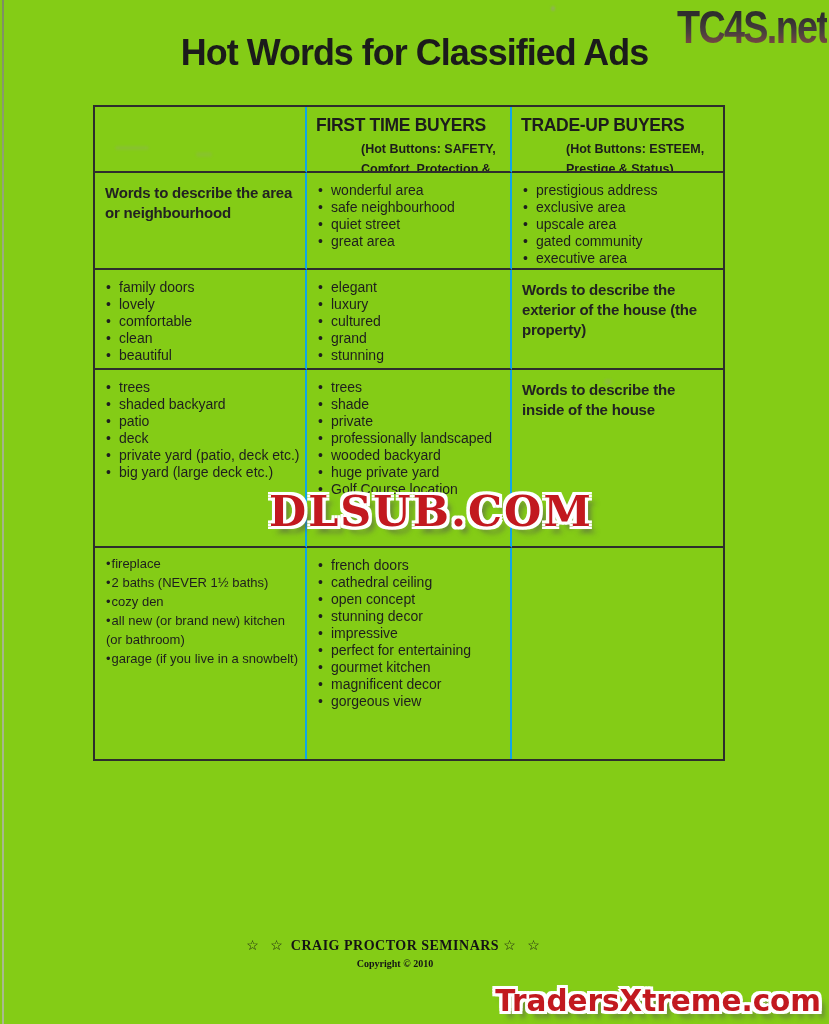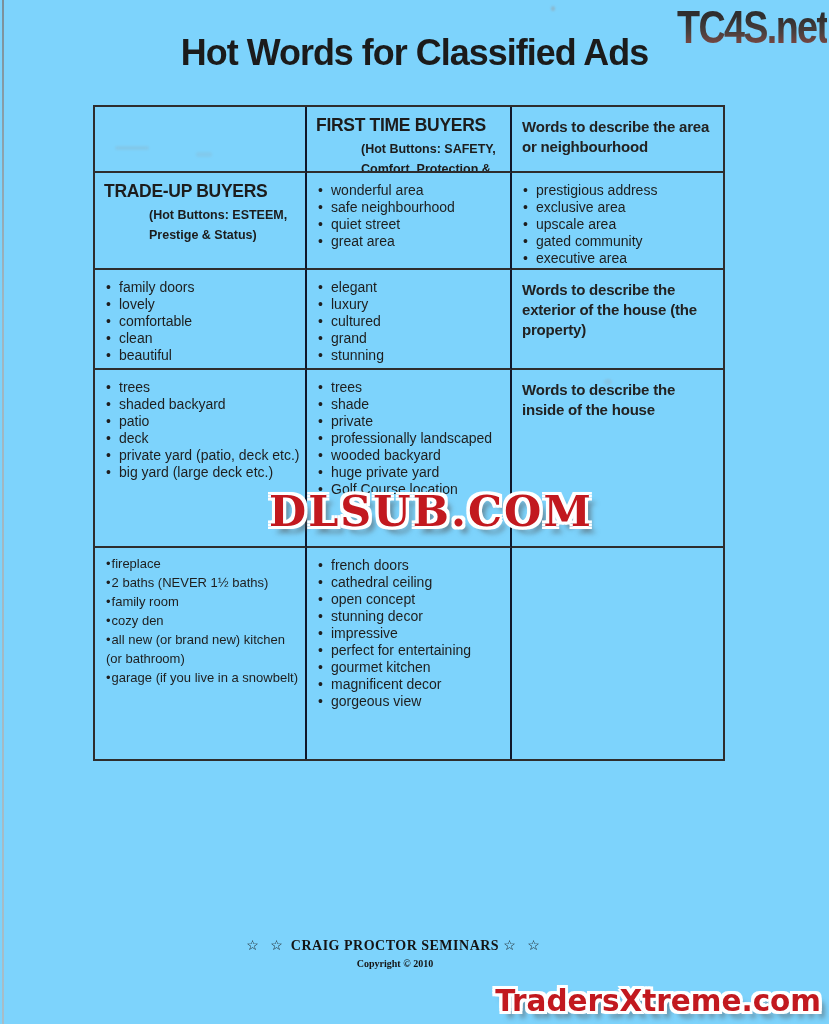--- a/index.html
+++ b/index.html
@@ -1,18 +1,18 @@
 <!DOCTYPE html>
 <html><head>
 <meta charset="utf-8">
 <style>
   html,body{margin:0;padding:0;}
   body{background:#e8e8e8;font-family:"Liberation Sans", sans-serif;}
   .page{
-    position:relative;width:829px;height:1024px;background:#7dd3fc;
+    position:relative;width:829px;height:1024px;background:#84cc16;
     overflow:hidden;color:#1d1d1d;
   }
   .scan-edge{
     position:absolute;left:2px;top:0;bottom:0;width:2px;
     background:linear-gradient(#7a7a7a, #ababab 30%, #b5b5b5);
     opacity:.75;
   }
   .speck{position:absolute;background:#9a9a9a;border-radius:50%;filter:blur(1px);}
 
   
@@ -58,21 +58,21 @@
     display:grid;
     grid-template-columns:212px 205px 213px;
     grid-template-rows:66px 97px 100px 178px 211px;
     border:2px solid #2e2d2d;
     box-sizing:border-box;
     width:632px;
     background:transparent;
     z-index:2;
   }
   .cell{
-    border-right:2px solid #0f172a;border-bottom:2px solid #2e2d2d;
+    border-right:2px solid #0ea5e9;border-bottom:2px solid #2e2d2d;
     box-sizing:border-box;overflow:hidden;
   }
   .cell:nth-child(3n){border-right:none;}
   .cell:nth-child(n+13){border-bottom:none;}
 
   .hdr{padding:8px 6px 0 9px;}
   .hdr-title{font-size:17.5px;font-weight:bold;letter-spacing:-.3px;color:#1c1c1c;}
   .hdr-sub{font-size:12.5px;font-weight:bold;line-height:20px;margin-top:3px;color:#1c1c1c;margin-left:45px;}
 
   .label-cell{padding:10px 8px 0 10px;}
@@ -110,27 +110,27 @@
 
   <div class="wm-tc4s">TC4S.net</div>
 
   <div class="tbl">
 
     <div class="cell hdr"></div>
     <div class="cell hdr">
       <div class="hdr-title">FIRST TIME BUYERS</div>
       <div class="hdr-sub">(Hot Buttons: SAFETY, Comfort, Protection &amp; Security)</div>
     </div>
-    <div class="cell label-cell">
-      <div class="row-label">Words to describe the area or neighbourhood</div>
-    </div>
-
     <div class="cell hdr">
       <div class="hdr-title">TRADE-UP BUYERS</div>
       <div class="hdr-sub">(Hot Buttons: ESTEEM, Prestige &amp; Status)</div>
+    </div>
+
+    <div class="cell label-cell">
+      <div class="row-label">Words to describe the area or neighbourhood</div>
     </div>
     <div class="cell list-cell">
         <div class="bullet-item"><span class="bullet">•</span><span class="bullet-text">wonderful area</span></div>
         <div class="bullet-item"><span class="bullet">•</span><span class="bullet-text">safe neighbourhood</span></div>
         <div class="bullet-item"><span class="bullet">•</span><span class="bullet-text">quiet street</span></div>
         <div class="bullet-item"><span class="bullet">•</span><span class="bullet-text">great area</span></div>
       </div>
     <div class="cell list-cell">
         <div class="bullet-item"><span class="bullet">•</span><span class="bullet-text">prestigious address</span></div>
         <div class="bullet-item"><span class="bullet">•</span><span class="bullet-text">exclusive area</span></div>
@@ -174,21 +174,20 @@
         <div class="bullet-item"><span class="bullet">•</span><span class="bullet-text">huge private yard</span></div>
         <div class="bullet-item"><span class="bullet">•</span><span class="bullet-text">Golf Course location</span></div>
       </div>
 
     <div class="cell label-cell">
       <div class="row-label">Words to describe the inside of the house</div>
     </div>
     <div class="cell list-cell tall tight">
         <div class="bullet-item"><span class="bullet">•</span><span class="bullet-text">fireplace</span></div>
         <div class="bullet-item"><span class="bullet">•</span><span class="bullet-text"><span>2 baths </span><span class="it">(NEVER 1½ baths)</span></span></div>
-        <div class="bullet-item"><span class="bullet">•</span><span class="bullet-text">family room</span></div>
         <div class="bullet-item"><span class="bullet">•</span><span class="bullet-text">cozy den</span></div>
         <div class="bullet-item"><span class="bullet">•</span><span class="bullet-text"><span>all new </span><span class="it">(or brand new)</span><span> kitchen </span><span class="it">(or bathroom)</span></span></div>
         <div class="bullet-item"><span class="bullet">•</span><span class="bullet-text">garage (if you live in a snowbelt)</span></div>
       </div>
     <div class="cell list-cell">
         <div class="bullet-item"><span class="bullet">•</span><span class="bullet-text">french doors</span></div>
         <div class="bullet-item"><span class="bullet">•</span><span class="bullet-text">cathedral ceiling</span></div>
         <div class="bullet-item"><span class="bullet">•</span><span class="bullet-text">open concept</span></div>
         <div class="bullet-item"><span class="bullet">•</span><span class="bullet-text">stunning decor</span></div>
         <div class="bullet-item"><span class="bullet">•</span><span class="bullet-text">impressive</span></div>

